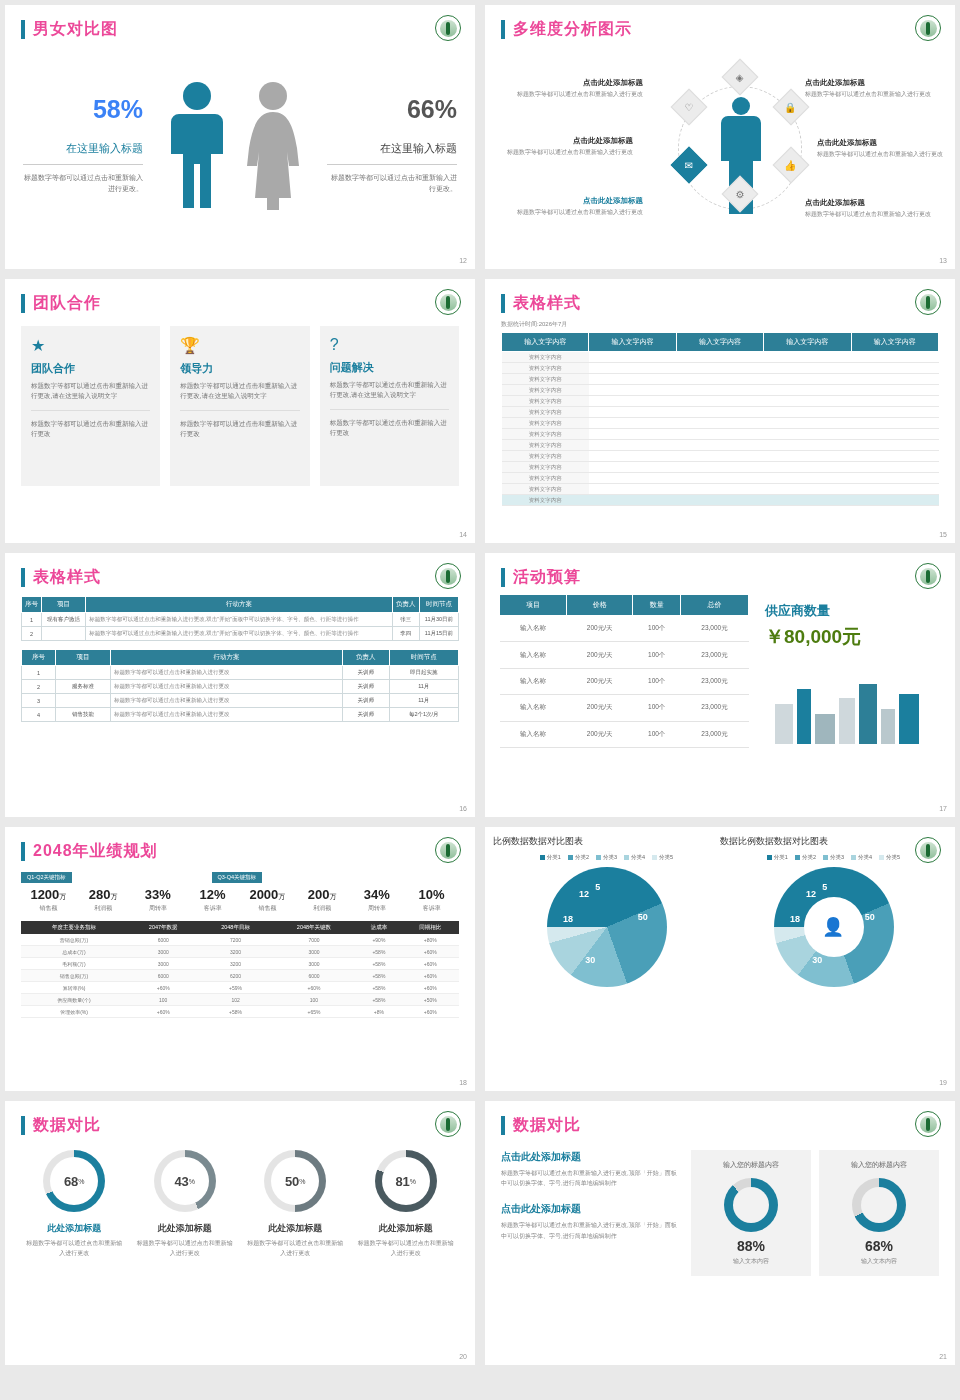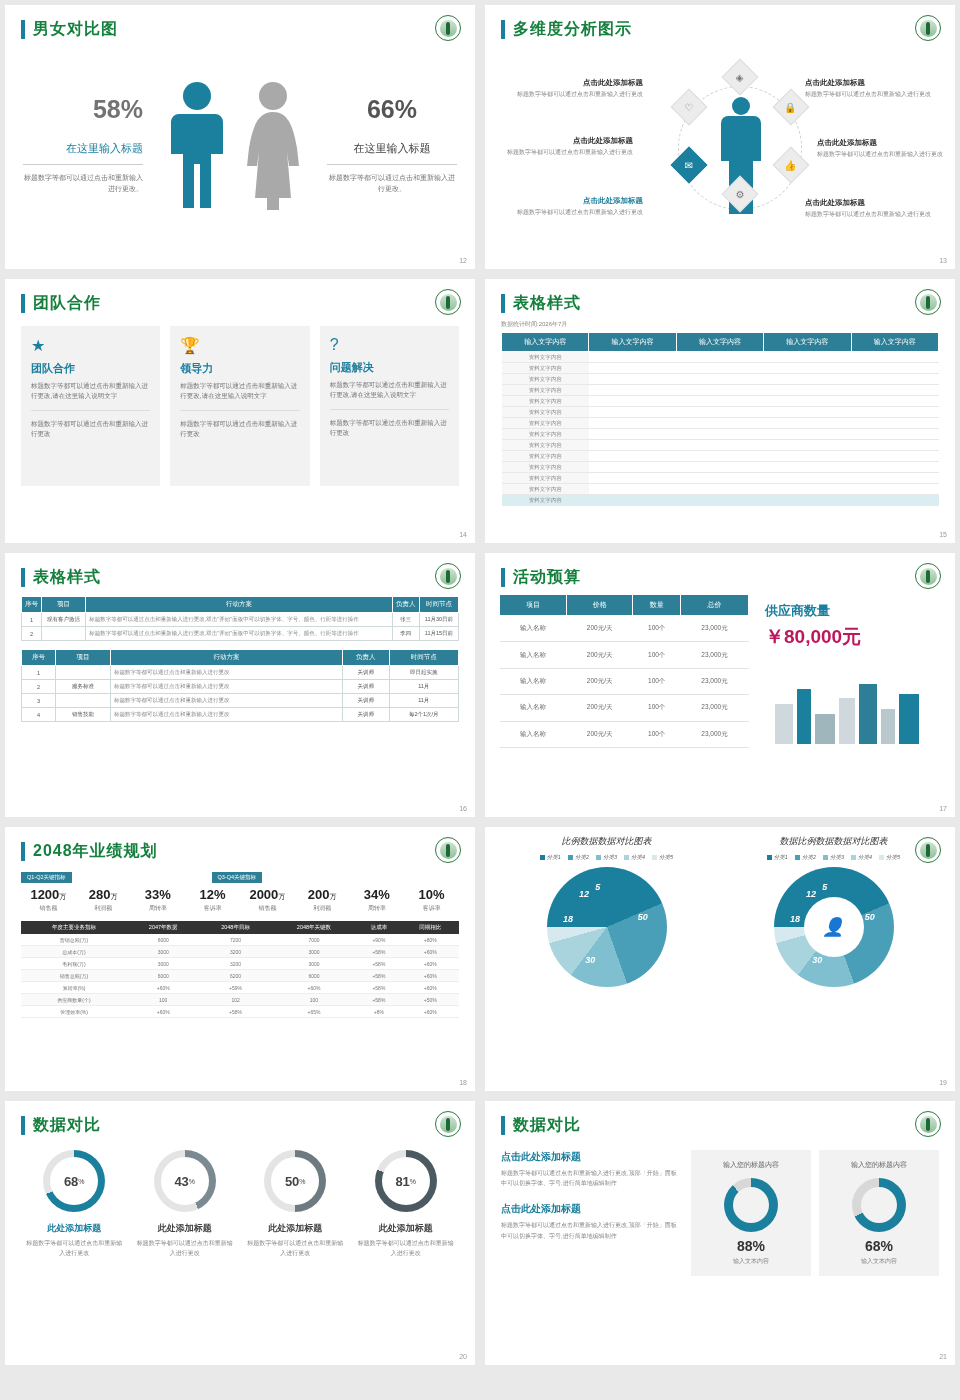--- a/index.html
+++ b/index.html
@@ -22,42 +22,42 @@
     position:relative;
     overflow:hidden;
   }
   .slide-num {
     position:absolute; right:8px; bottom:5px;
     font-size:7px; color:#999;
   }
   
   .s-head { display:flex; align-items:center; padding:14px 0 0 16px; }
   .s-bar { width:4px; height:19px; background:#1b7f9e; margin-right:8px; }
-  .s-title { font-size:16px; font-weight:bold; color:#15803d; letter-spacing:1px; }
+  .s-title { font-size:16px; font-weight:bold; color:#ec4899; letter-spacing:1px; }
   .logo {
     position:absolute; right:14px; top:10px;
     width:26px; height:26px; border-radius:50%;
     border:1.5px solid #2c7a3f;
     display:flex; align-items:center; justify-content:center;
   }
   .logo .inner {
     width:17px; height:17px; border-radius:50%;
     background:linear-gradient(#cfe3d2,#8fbf9a);
     position:relative;
   }
   .logo .inner:after{
     content:""; position:absolute; left:6px; top:2px;
     width:4px; height:13px; background:#1b6b33; border-radius:2px;
   }
 
   
   .s12-body { display:flex; align-items:center; padding:10px 18px 0 18px; height:200px;}
   .s12-left { width:130px; text-align:right; padding-right:10px;}
-  .s12-right { width:140px; text-align:center; padding-left:10px;}
-  .pct { font-size:25px; font-weight:bold; color:#737373; line-height:1.1;}
+  .s12-right { width:140px; text-align:right; padding-left:10px;}
+  .pct { font-size:25px; font-weight:bold; color:#3b82f6; line-height:1.1;}
   .pct.grey { color:#555; }
   .sub-t { font-size:11px; color:#1b7f9e; margin-top:18px;}
   .sub-t.grey { color:#444;}
   .hr-line { height:1px; background:#ccc; margin:8px 0;}
   .desc { font-size:7px; color:#777; line-height:1.5;}
   .figs { flex:1; display:flex; justify-content:center; align-items:flex-end; gap:12px; }
 
   
   .s13-wrap { position:relative; height:225px; }
   .cap { position:absolute; width:130px; }
@@ -101,37 +101,37 @@
   .tbl16 td { font-size:5.5px; color:#555; padding:3px 3px; border:1px solid #cfd9dc; text-align:center;}
   .tbl16 td.l { text-align:left; color:#888;}
 
   
   .s17-wrap { display:flex; padding:6px 14px 0 14px;}
   .tbl17 { width:250px; border-collapse:collapse;}
   .tbl17 th { background:#2d7f97; color:#fff; font-size:7px; font-weight:normal; padding:5px 2px; border:1px solid #fff;}
   .tbl17 td { font-size:6.5px; color:#666; text-align:center; padding:6px 2px; border-bottom:1px solid #e3e3e3;}
   .budget { flex:1; padding-left:16px; padding-top:8px;}
   .budget h4 { margin:0; font-size:13px; color:#1b7f9e;}
-  .budget .amt { font-size:19px; font-weight:bold; color:#be185d; margin-top:4px;}
+  .budget .amt { font-size:19px; font-weight:bold; color:#4d7c0f; margin-top:4px;}
 
   
   .kpi-tabs { display:flex; gap:140px; padding:10px 16px 0 16px;}
   .kpi-tab { background:#2d7f97; color:#fff; font-size:5.5px; padding:2px 6px;}
   .kpi-row { display:flex; padding:4px 16px 0 16px; gap:0;}
   .kpi { width:72px; text-align:center;}
   .kpi .v { font-size:13px; font-weight:bold; color:#222;}
   .kpi .v small { font-size:7px; font-weight:normal;}
   .kpi .l { font-size:6px; color:#777; margin-top:2px;}
   .tbl18 { width:438px; margin:8px 16px 0 16px; border-collapse:collapse;}
   .tbl18 th { background:#333; color:#fff; font-size:5.5px; font-weight:normal; padding:3px 2px;}
   .tbl18 td { font-size:5px; color:#777; text-align:center; padding:2.5px 2px; border-bottom:1px solid #eee;}
   .tbl18 tr:nth-child(even) td { background:#fafafa;}
 
   
-  .chart-col { width:50%; float:left; text-align:center; padding-top:8px;font-style:italic;}
+  .chart-col { width:50%; float:left; text-align:left; padding-top:8px;}
   .chart-title { font-size:9px; color:#333; margin-bottom:6px;}
   .legend { display:flex; justify-content:center; gap:7px; margin-bottom:6px; flex-wrap:wrap;}
   .legend span { font-size:5.5px; color:#666; display:flex; align-items:center; gap:2px;}
   .legend i { width:5px; height:5px; display:inline-block;}
   .pie { width:120px; height:120px; border-radius:50%; margin:0 auto; position:relative;}
   .pie .lab { position:absolute; color:#fff; font-size:9px; font-weight:bold;}
   .donut-hole { position:absolute; left:30px; top:30px; width:60px; height:60px; background:#fff; border-radius:50%; display:flex; align-items:center; justify-content:center; font-size:18px; color:#1b7f9e;}
 
   
   .rings { display:flex; justify-content:space-around; padding:14px 14px 0 14px;}

